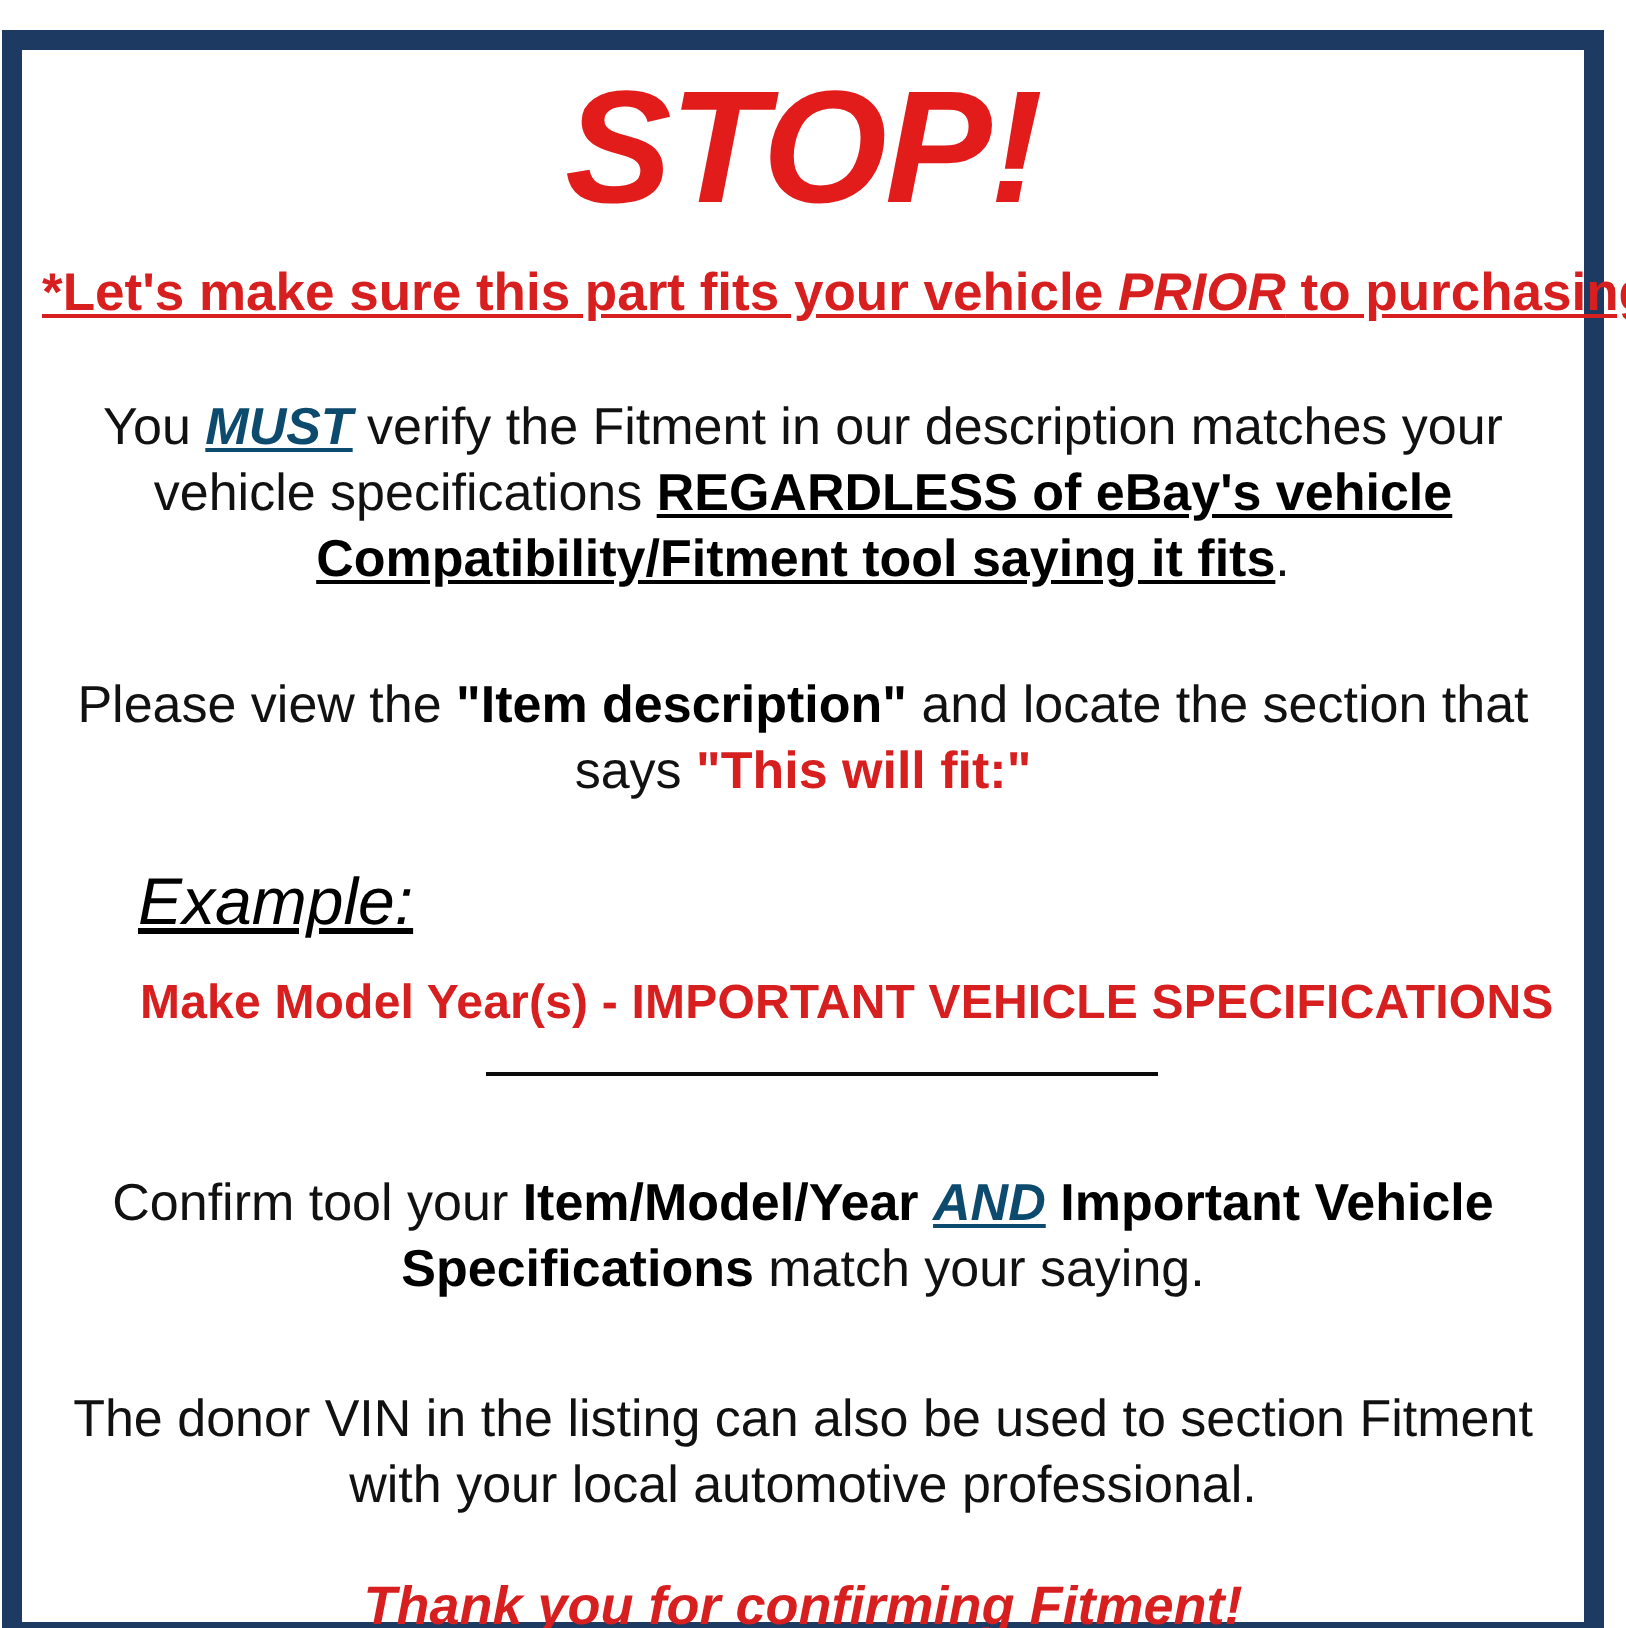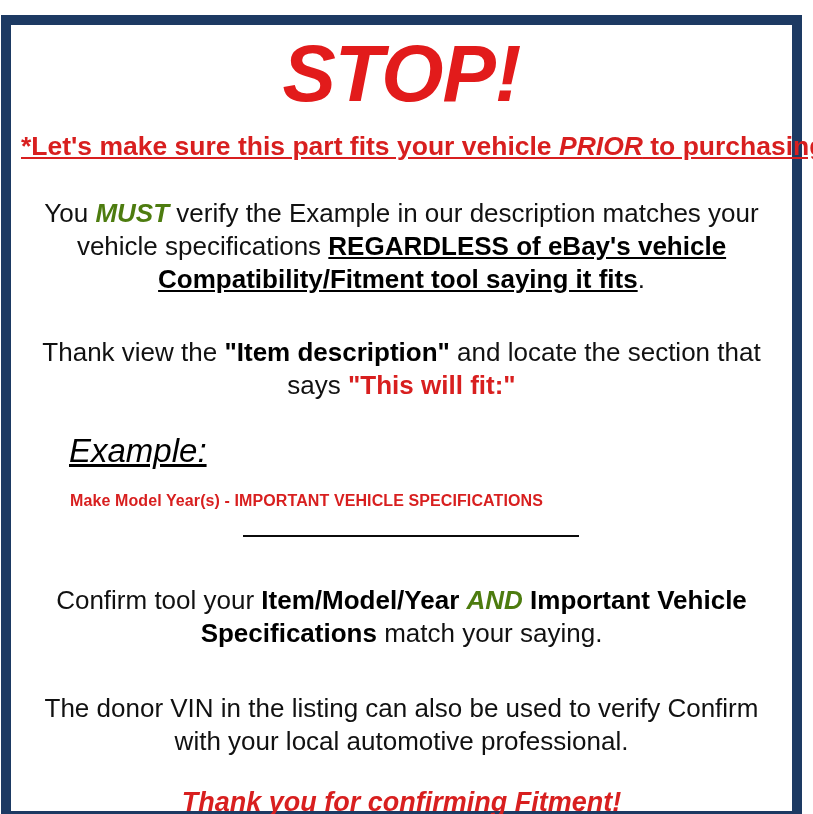--- a/index.html
+++ b/index.html
@@ -73,23 +73,24 @@
   #par-confirm { margin-top: 35px; }
   #par-vin { margin-top: 42px; }
 
   .red-bold-u {
     color: #000000;
     font-weight: bold;
     text-decoration: underline;
     text-underline-offset: 2px;
   }
   .red-bold-italic-u {
-    color: #4d7c0f;
+    color: #0c4a6e;
     font-weight: bold;
     font-style: italic;
+    text-decoration: underline;
     text-underline-offset: 2px;
   }
   .red-bold {
     color: #d81f1f;
     font-weight: bold;
   }
   .blk-bold { font-weight: bold; color: #000000; }
 
   
   #example-block {
@@ -110,21 +111,21 @@
   #example-fit-line {
     margin: 2px 0 0 0;
     font-size: 26px;
     line-height: 31px;
     font-weight: bold;
     color: #d81f1f;
   }
   #example-spec-line {
     margin: 22px 0 0 0;
     padding-left: 1px;
-    font-size: 16px;
+    font-size: 24px;
     line-height: 25px;
     font-weight: bold;
     color: #d81f1f;
     letter-spacing: 0.1px;
   }
 
   
   #divider-wrap {
     margin-top: 22px;
     height: 14px;
@@ -149,35 +150,35 @@
 </head>
 <body>
 
 <div id="notice-card">
   <div class="inner">
 
     <div id="stop-heading">STOP!</div>
 
     <div id="subtitle"><span>*Let's make sure this part fits your vehicle </span><span class="ital">PRIOR</span><span> to purchasing*</span></div>
 
-    <p class="body-par" id="par-must"><span>You </span><span class="red-bold-italic-u">MUST</span><span> verify the Example in our description matches your vehicle specifications </span><span class="red-bold-u">REGARDLESS of eBay's vehicle Compatibility/Fitment tool saying it fits</span><span>.</span></p>
+    <p class="body-par" id="par-must"><span>You </span><span class="red-bold-italic-u">MUST</span><span> verify the Fitment in our description matches your vehicle specifications </span><span class="red-bold-u">REGARDLESS of eBay's vehicle Compatibility/Fitment tool saying it fits</span><span>.</span></p>
 
-    <p class="body-par" id="par-itemdesc"><span>Thank view the </span><span class="blk-bold">"Item description"</span><span> and locate the section that says </span><span class="red-bold">"This will fit:"</span></p>
+    <p class="body-par" id="par-itemdesc"><span>Please view the </span><span class="blk-bold">"Item description"</span><span> and locate the section that says </span><span class="red-bold">"This will fit:"</span></p>
 
     <div id="example-block">
       <div>
         <span id="example-label">Example:</span>
       </div>
       <div id="example-spec-line">Make Model Year(s) - IMPORTANT VEHICLE SPECIFICATIONS</div>
     </div>
 
     <div id="divider-wrap">
       <div id="divider"></div>
     </div>
 
     <p class="body-par" id="par-confirm"><span>Confirm tool your </span><span class="blk-bold">Item/Model/Year</span><span> </span><span class="red-bold-italic-u">AND</span><span> </span><span class="blk-bold">Important Vehicle Specifications</span><span> match your saying.</span></p>
 
-    <p class="body-par" id="par-vin">The donor VIN in the listing can also be used to verify Confirm with your local automotive professional.</p>
+    <p class="body-par" id="par-vin">The donor VIN in the listing can also be used to section Fitment with your local automotive professional.</p>
 
     <p id="thanks-line">Thank you for confirming Fitment!</p>
 
   </div>
 </div>
 
 </body></html>

